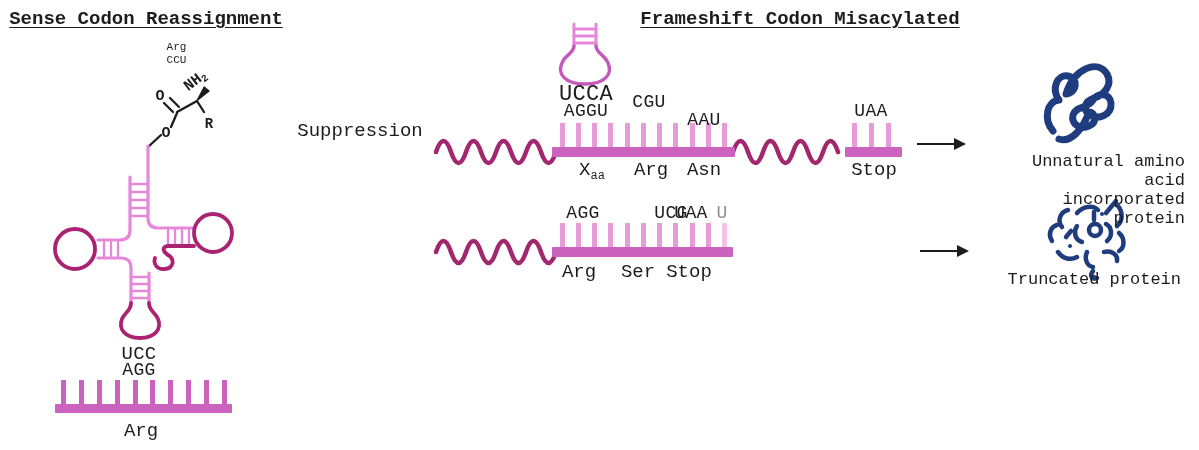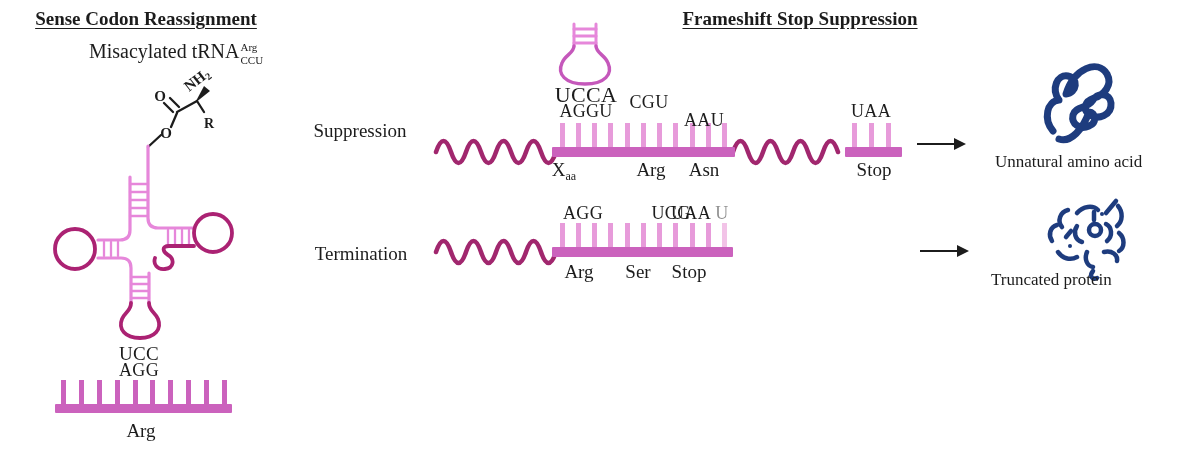--- a/index.html
+++ b/index.html
@@ -1,24 +1,24 @@
 <!DOCTYPE html>
 <html><head>
 <meta charset="utf-8">
 <style>
   html,body{margin:0;padding:0;background:#ffffff}
   .canvas{position:relative;width:1199px;height:450px;background:#ffffff;
-          font-family:Liberation Serif, serif;color:#1c1c1c;overflow:hidden}
+          font-family:Liberation Mono, monospace;color:#1c1c1c;overflow:hidden}
   .abs{position:absolute;white-space:nowrap}
   .cx{transform:translateX(-50%)}
   .t-title{font-weight:bold;font-size:19px;text-decoration:underline;text-underline-offset:3px}
   .t-sub{font-size:20px}
   .t-codon{font-size:18px;letter-spacing:.3px}
   .t-lab{font-size:19px}
-  .t-prod{font-size:17px;text-align:left;line-height:1.12;white-space:normal;width:190px}
+  .t-prod{font-size:17px;text-align:right;line-height:1.12;white-space:normal;width:190px}
   .chem{font-size:15px;font-weight:600}
   .stack{display:inline-flex;flex-direction:column;font-size:11px;line-height:1.15;padding-top:1px;margin-left:1px;font-weight:400}
   .subsc{font-size:12px;vertical-align:-4px}
   .subsc2{font-size:10px;vertical-align:-3px}
   .gray{color:#8f8f8f}
   svg{position:absolute;left:0;top:0}
 </style>
 </head>
 <body>
 
@@ -155,60 +155,59 @@
       <path d="M1093,271 C1089,276 1092,280 1097,278"></path>
       <path d="M1104,252 C1112,250 1118,255 1117,261"></path>
       <circle cx="1070" cy="246" r="2" stroke="none" fill="#1e3c7e"></circle>
       <circle cx="1102" cy="214" r="2" stroke="none" fill="#1e3c7e"></circle>
     </g>
   </svg>
 
   <div class="abs cx t-title" style="left:146px;top:8px">Sense Codon Reassignment</div>
 
   <div class="abs cx" style="left:176px;top:40px;display:flex;align-items:flex-start">
-    <span class="t-sub">Misacylated tRNA</span>
     <span class="stack">
       <span>Arg</span>
       <span>CCU</span>
     </span>
   </div>
 
   <div class="abs cx chem" style="left:160px;top:88px">O</div>
   <div class="abs cx chem" style="left:166px;top:125px">O</div>
   <div class="abs chem" style="left:192px;top:78px;transform:rotate(-38deg);transform-origin:0 100%">
     <span>NH</span><span class="subsc2">2</span>
   </div>
   <div class="abs cx chem" style="left:209px;top:116px;font-size:14px">R</div>
 
   <div class="abs cx t-codon" style="left:139px;top:343px;font-size:19px">UCC</div>
   <div class="abs cx t-codon" style="left:139px;top:360px;font-size:18px">AGG</div>
   <div class="abs cx t-lab" style="left:141px;top:420px">Arg</div>
 
-  <div class="abs cx t-title" style="left:800px;top:8px">Frameshift Stop Suppression</div>
+  <div class="abs cx t-title" style="left:800px;top:8px">Frameshift Codon Misacylated</div>
 
   <div class="abs cx t-lab" style="left:360px;top:120px">Suppression</div>
   <div class="abs cx t-codon" style="left:586px;top:82px;font-size:22px">UCCA</div>
   <div class="abs cx t-codon" style="left:586px;top:101px">AGGU</div>
   <div class="abs cx t-codon" style="left:649px;top:92px">CGU</div>
   <div class="abs cx t-codon" style="left:704px;top:110px">AAU</div>
 
-  <div class="abs cx t-lab" style="left:564px;top:159px">
+  <div class="abs cx t-lab" style="left:592px;top:159px">
     <span>X</span><span class="subsc">aa</span>
   </div>
   <div class="abs cx t-lab" style="left:651px;top:159px">Arg</div>
   <div class="abs cx t-lab" style="left:704px;top:159px">Asn</div>
 
   <div class="abs cx t-codon" style="left:871px;top:101px">UAA</div>
   <div class="abs cx t-lab" style="left:874px;top:159px">Stop</div>
 
   <div class="abs cx t-prod" style="left:1090px;top:152px">
     <span>Unnatural amino acid</span><br>
-  </div>
-
-  <div class="abs cx t-lab" style="left:361px;top:243px">Termination</div>
+    <span>incorporated protein</span>
+  </div>
+
   <div class="abs cx t-codon" style="left:583px;top:203px">AGG</div>
   <div class="abs cx t-codon" style="left:671px;top:203px">UCG</div>
   <div class="abs cx t-codon" style="left:691px;top:203px">UAA</div>
   <div class="abs cx t-codon gray" style="left:722px;top:203px">U</div>
 
   <div class="abs cx t-lab" style="left:579px;top:261px">Arg</div>
   <div class="abs cx t-lab" style="left:638px;top:261px">Ser</div>
   <div class="abs cx t-lab" style="left:689px;top:261px">Stop</div>
 
   <div class="abs cx t-prod" style="left:1086px;top:270px">Truncated protein</div>

